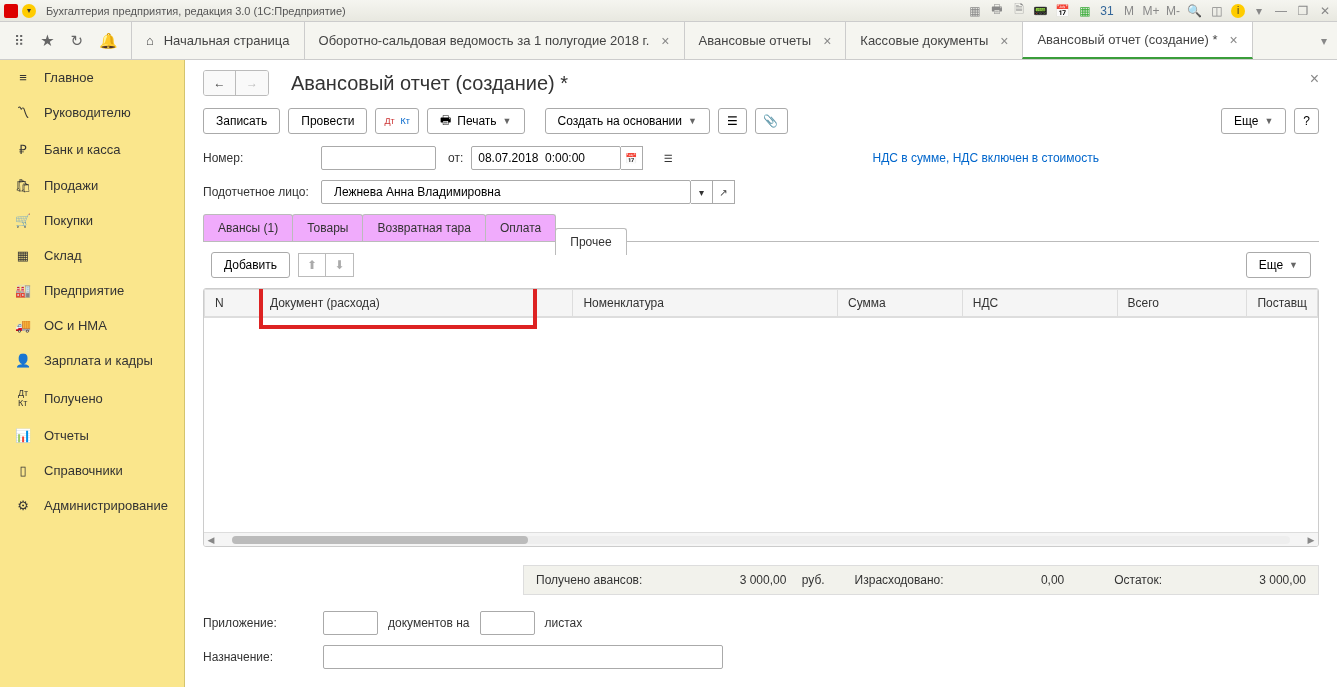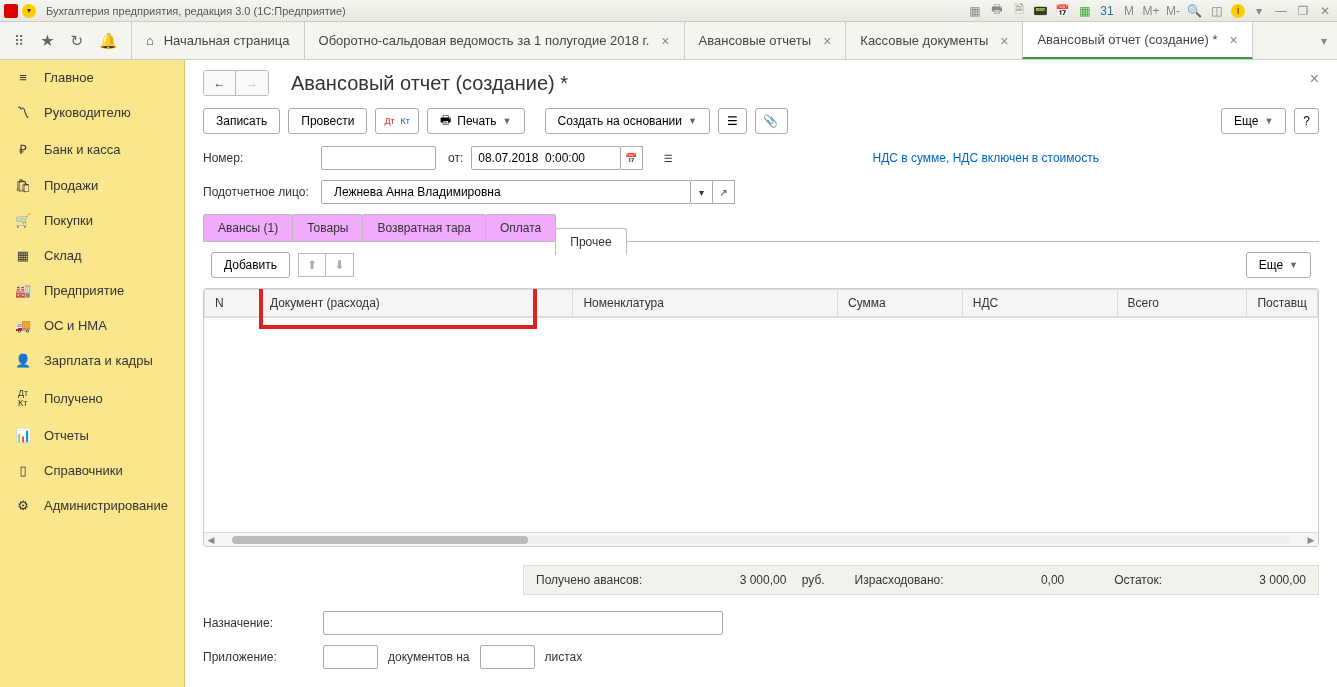--- a/index.html
+++ b/index.html
@@ -350,27 +350,27 @@
             <span class="summary-label">Остаток:</span>
           </div>
         <div class="sp"></div>
         <div class="summary-item">
             <span class="summary-val">3 000,00</span>
           </div>
       </div>
 
       <div class="bottom-form">
         <div class="bottom-row">
-          <span style="width:110px">Назначение:</span>
-          <input class="input" style="width: 400px;" value="">
-        </div>
-        <div class="bottom-row">
           <span style="width:110px">Приложение:</span>
           <input class="input" style="width: 55px;" value="">
           <span>документов на</span>
           <input class="input" style="width: 55px;" value="">
           <span>листах</span>
         </div>
+        <div class="bottom-row">
+          <span style="width:110px">Назначение:</span>
+          <input class="input" style="width: 400px;" value="">
+        </div>
       </div>
 
     </div>
   </div>
 </div>
 
 </body></html>

